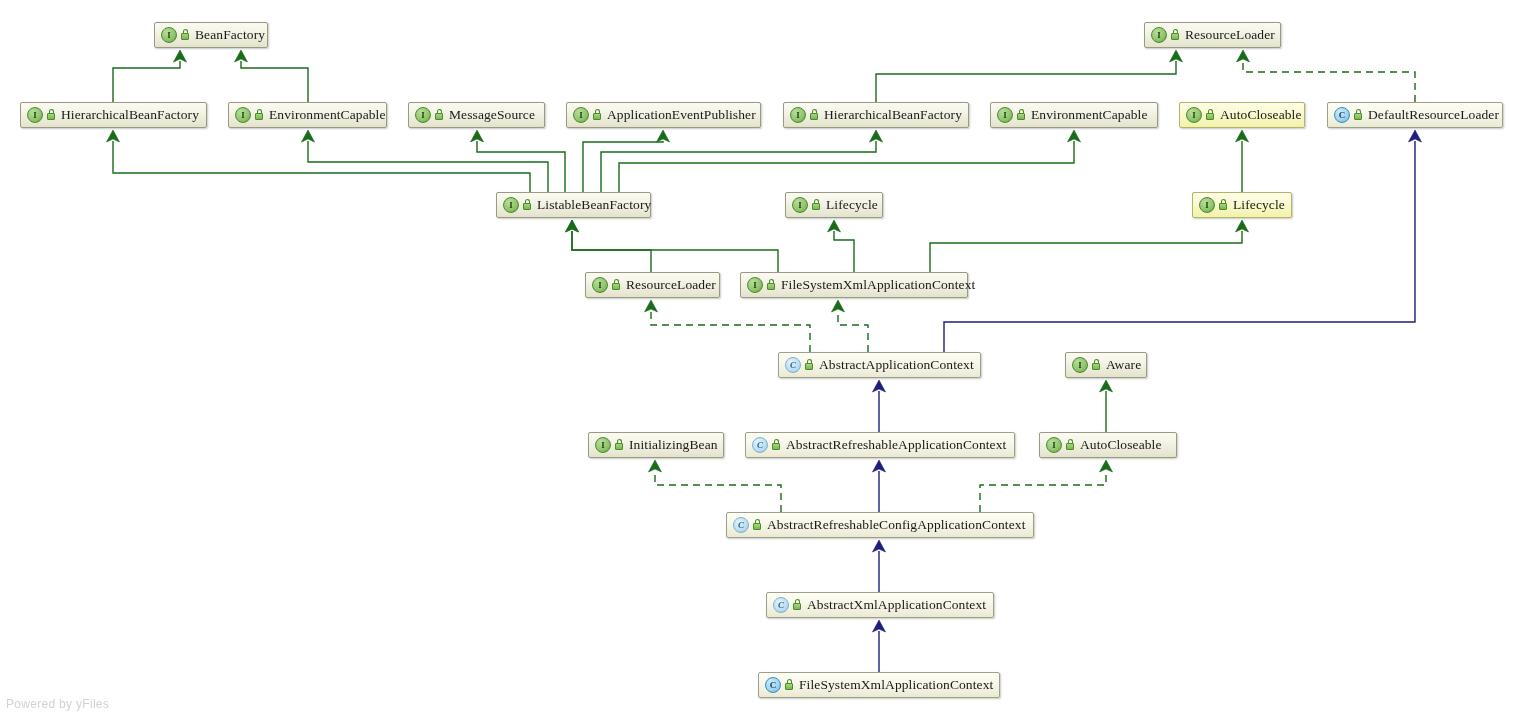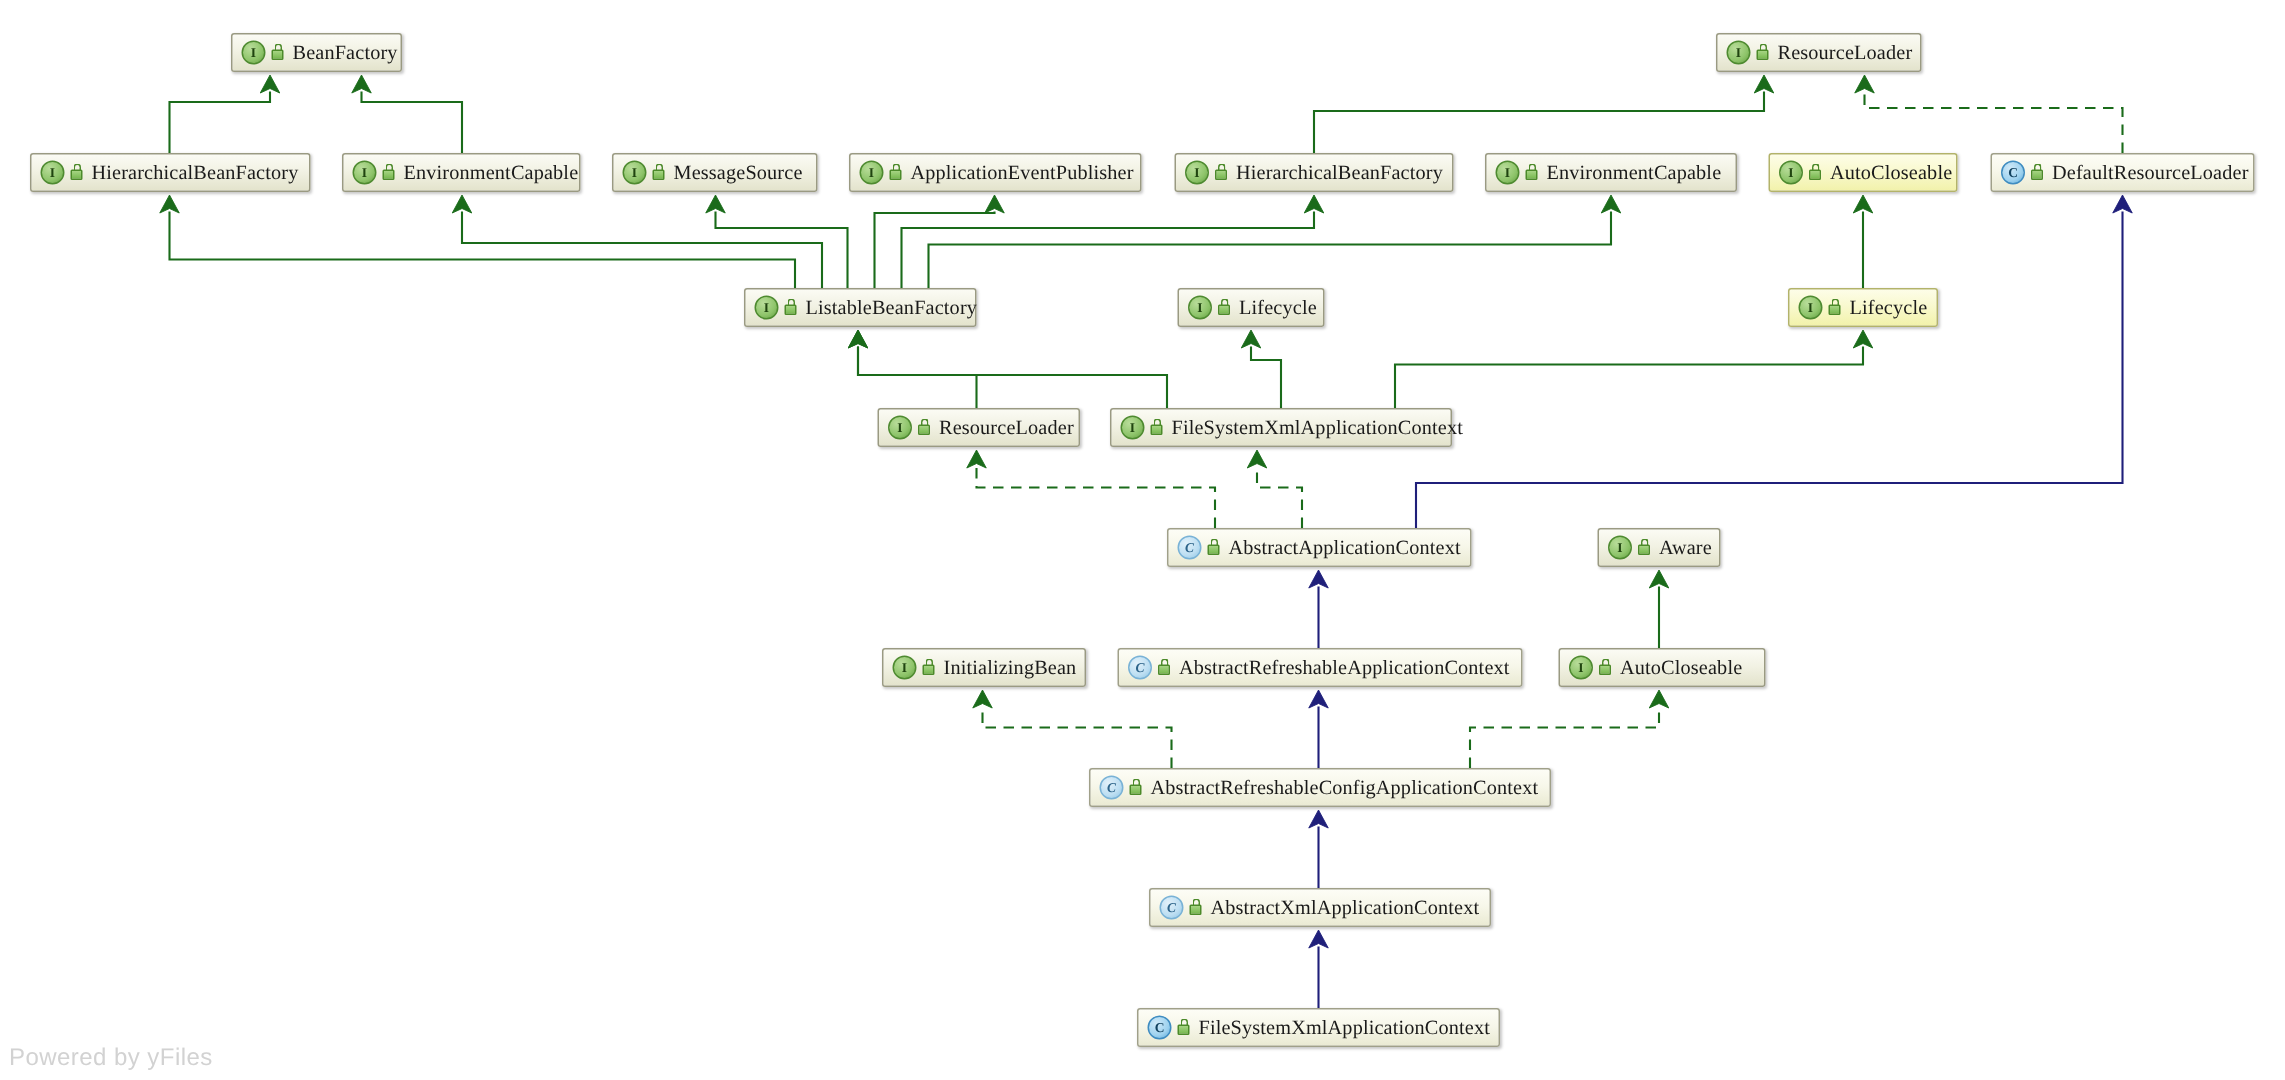--- a/index.html
+++ b/index.html
@@ -117,21 +117,21 @@
     border: 1px solid #4c8a2a;
     border-bottom: none;
     border-radius: 3px 3px 0 0;
     box-sizing: border-box;
   }
   .watermark {
     position: absolute;
     left: 6px;
     top: 697px;
     font-family: "Liberation Sans", "DejaVu Sans", sans-serif;
-    font-size: 16px;
+    font-size: 12px;
     color: #d2d2d2;
     letter-spacing: 0.3px;
     user-select: none;
   }
 </style>
 </head>
 <body>
 
 <div id="diagram-root">
   <svg class="edge-layer" id="edge-layer" viewBox="0 0 1523 720" preserveAspectRatio="none">

